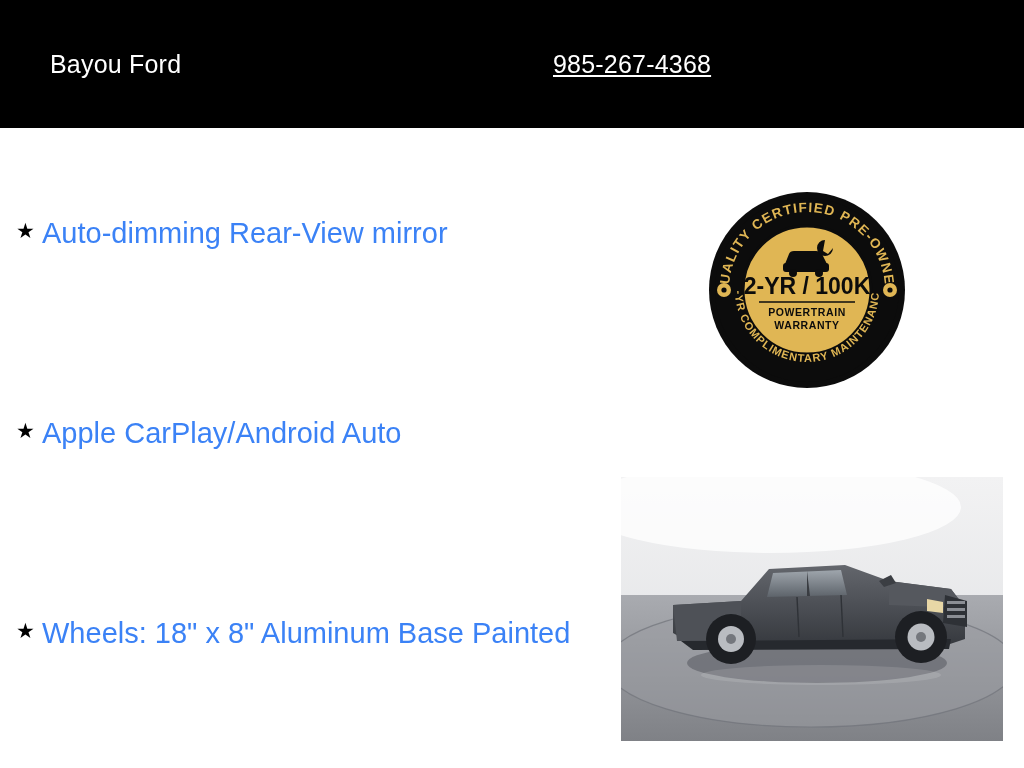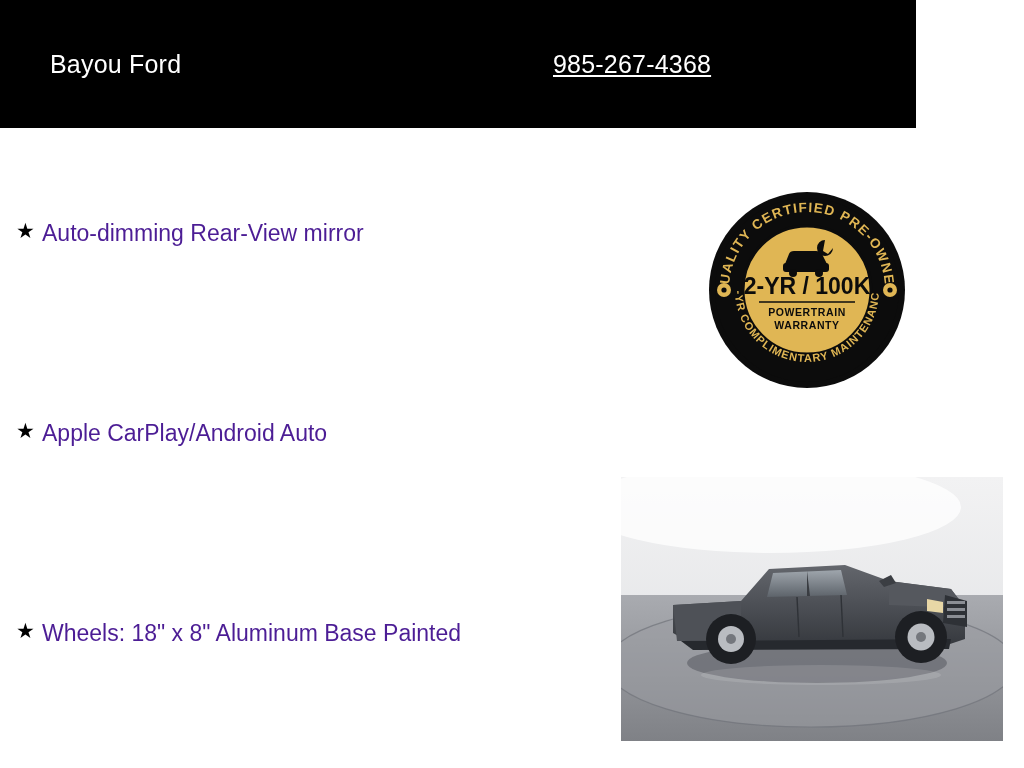--- a/index.html
+++ b/index.html
@@ -18,21 +18,21 @@
     width: 1024px;
     height: 768px;
     background: #ffffff;
   }
 
   
   .header {
     position: absolute;
     left: 0;
     top: 0;
-    width: 916px;
+    width: 1024px;
     height: 128px;
     background: #000000;
   }
   .dealer-name {
     position: absolute;
     left: 50px;
     top: 50px;
     font-size: 25px;
     color: #ffffff;
     letter-spacing: 0.2px;
@@ -71,23 +71,23 @@
   .bullet-star {
     flex: 0 0 auto;
     width: 26px;
     font-size: 21px;
     line-height: 30px;
     color: #000000;
     text-align: left;
   }
   .feature-text {
     flex: 1 1 auto;
-    font-size: 23px;
+    font-size: 29px;
     line-height: 34px;
-    color: #4c1d95;
+    color: #3b82f6;
   }
 
   
   .badge-wrap {
     position: absolute;
     left: 707px;
     top: 190px;
     width: 200px;
     height: 200px;
   }

